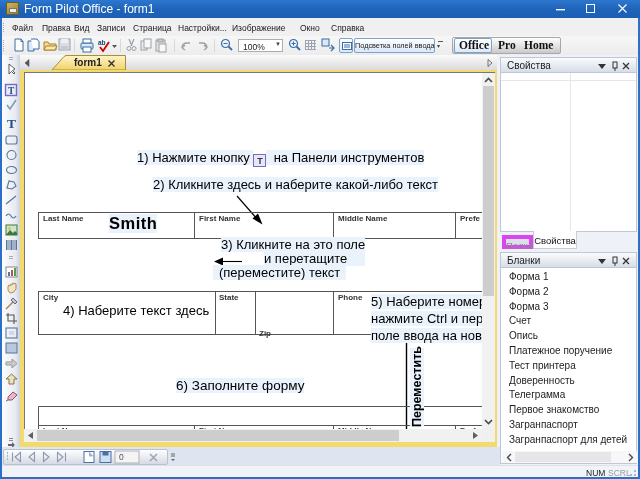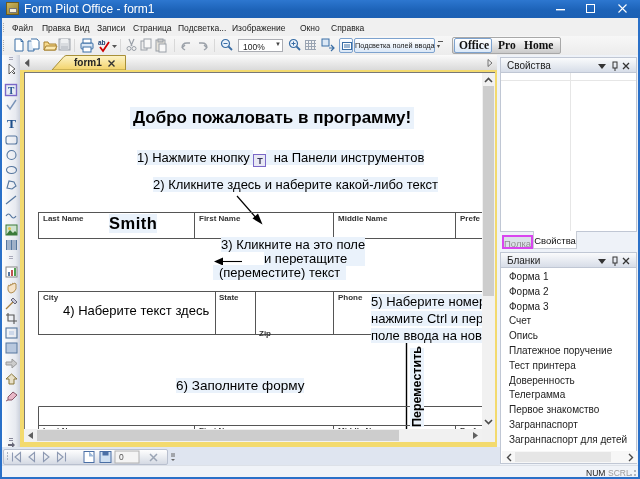--- a/index.html
+++ b/index.html
@@ -45,21 +45,21 @@
     </svg>
 </div>
 
 <div id="menu">
   <div class="abs" style="left:1px;top:5px;width:3px;height:9px;border-left:1px dotted #aaa;"></div>
   <span style="left:10px;">Файл</span>
   <span style="left:40px;">Правка</span>
   <span style="left:72px;">Вид</span>
   <span style="left:95px;">Записи</span>
   <span style="left:131px;">Страница</span>
-  <span style="left:176px;">Подсветка...</span>
+  <span style="left:176px;">Настройки...</span>
   <span style="left:230px;">Изображение</span>
   <span style="left:298px;">Окно</span>
   <span style="left:329px;">Справка</span>
 </div>
 
 <div id="tbar">
   <div class="abs" style="left:1px;top:4px;width:3px;height:11px;border-left:1px dotted #aaa;"></div>
   <svg id="tbicons" style="left:0;top:0;" width="636" height="19">
       <g transform="translate(11,3)">
         <path d="M2,0 L8,0 L10,2.5 L10,12 L2,12 Z" fill="#fff" stroke="#3a6ea5"></path>
@@ -286,21 +286,20 @@
     </svg>
   <svg style="left:465px;top:3px;" width="10" height="10">
       <path d="M3,1.5 L7,5 L3,8.5 Z" fill="none" stroke="#555" stroke-width="0.8"></path>
     </svg>
 </div>
 
 <div id="vp">
   <div class="abs" style="left:4px;top:2px;width:471px;height:1px;background:#777;z-index:5;"></div>
   <div id="page">
 
-    <div class="hl" style="left:105px;top:34px;font-size:17px;font-weight:bold;padding:1px 3px;">Добро пожаловать в программу!</div>
     <div style="left:112px;top:77px;">
       <span class="hl">1) Нажмите кнопку&nbsp;</span><span style="display:inline-block;width:13px;height:13px;vertical-align:-2px;border:1px solid #7a68c8;background:#e8e8f4;font-size:9px;text-align:center;line-height:12px;color:#335;font-weight:bold;">T</span><span class="hl">&nbsp;&nbsp;на Панели инструментов</span>
     </div>
     <div class="hl" style="left:128px;top:104px;">2) Кликните здесь и наберите какой-либо текст</div>
     <svg style="left:0;top:0;" width="459" height="357">
 
       <line x1="212" y1="123" x2="233" y2="147" stroke="#000" stroke-width="1.2"></line>
       <path d="M237.5,151.5 L227.5,145.5 L233,140.5 Z" fill="#000"></path>
 
       <g stroke="#555" stroke-width="1">
@@ -385,21 +384,21 @@
       <path d="M0,2 L8,2 L4,7 Z" fill="#333"></path>
       <rect x="15" y="0" width="4" height="6" fill="none" stroke="#333"></rect>
         <line x1="17" y1="6" x2="17" y2="9" stroke="#333"></line>
       <path d="M25,1 L31,7 M31,1 L25,7" stroke="#333" stroke-width="1.3"></path>
     </svg>
   </div>
   <div class="abs" style="left:0;top:16px;width:137px;height:159px;background:#fff;border:1px solid #c0c7d4;border-top:none;">
     <div class="abs" style="left:69px;top:0;width:1px;height:100%;background:#e6e6e6;"></div>
     <div class="abs" style="left:0;top:7px;width:100%;height:1px;background:#e6e6e6;"></div>
   </div>
-  <div class="abs" style="left:2px;top:178px;width:31px;height:14px;background:#dce1e9;border:2px solid #d946ef;color:#8f8f8f;font-size:9.5px;text-align:center;line-height:13px;">Полка</div>
+  <div class="abs" style="left:2px;top:178px;width:31px;height:14px;background:#dce1e9;border:4px solid #d946ef;color:#8f8f8f;font-size:9.5px;text-align:center;line-height:13px;">Полка</div>
   <div class="abs" style="left:33px;top:174px;width:44px;height:18px;background:#fff;border:1px solid #c8cdd6;border-top:none;color:#111;font-size:9.5px;text-align:center;line-height:19px;">Свойства</div>
   <div class="phead" style="top:195px;">
       <span class="t">Бланки</span>
     <svg style="right:6px;top:4px;position:absolute;" width="32" height="9">
       <path d="M0,2 L8,2 L4,7 Z" fill="#333"></path>
       <rect x="15" y="0" width="4" height="6" fill="none" stroke="#333"></rect>
         <line x1="17" y1="6" x2="17" y2="9" stroke="#333"></line>
       <path d="M25,1 L31,7 M31,1 L25,7" stroke="#333" stroke-width="1.3"></path>
     </svg>
   </div>

